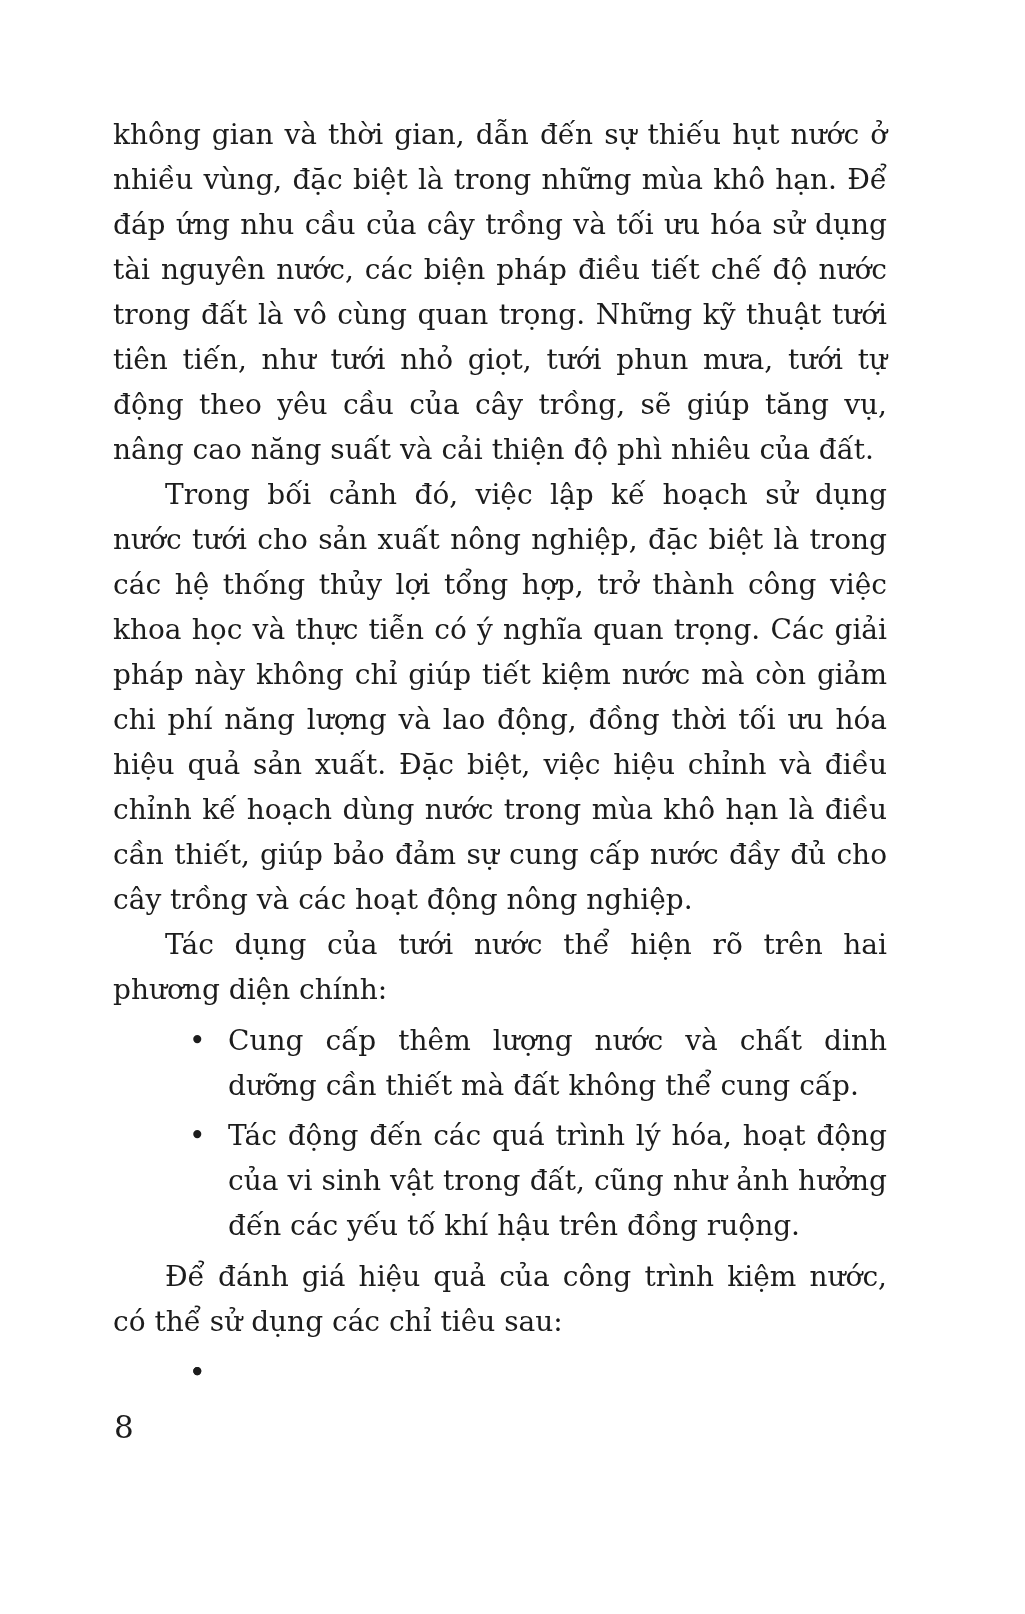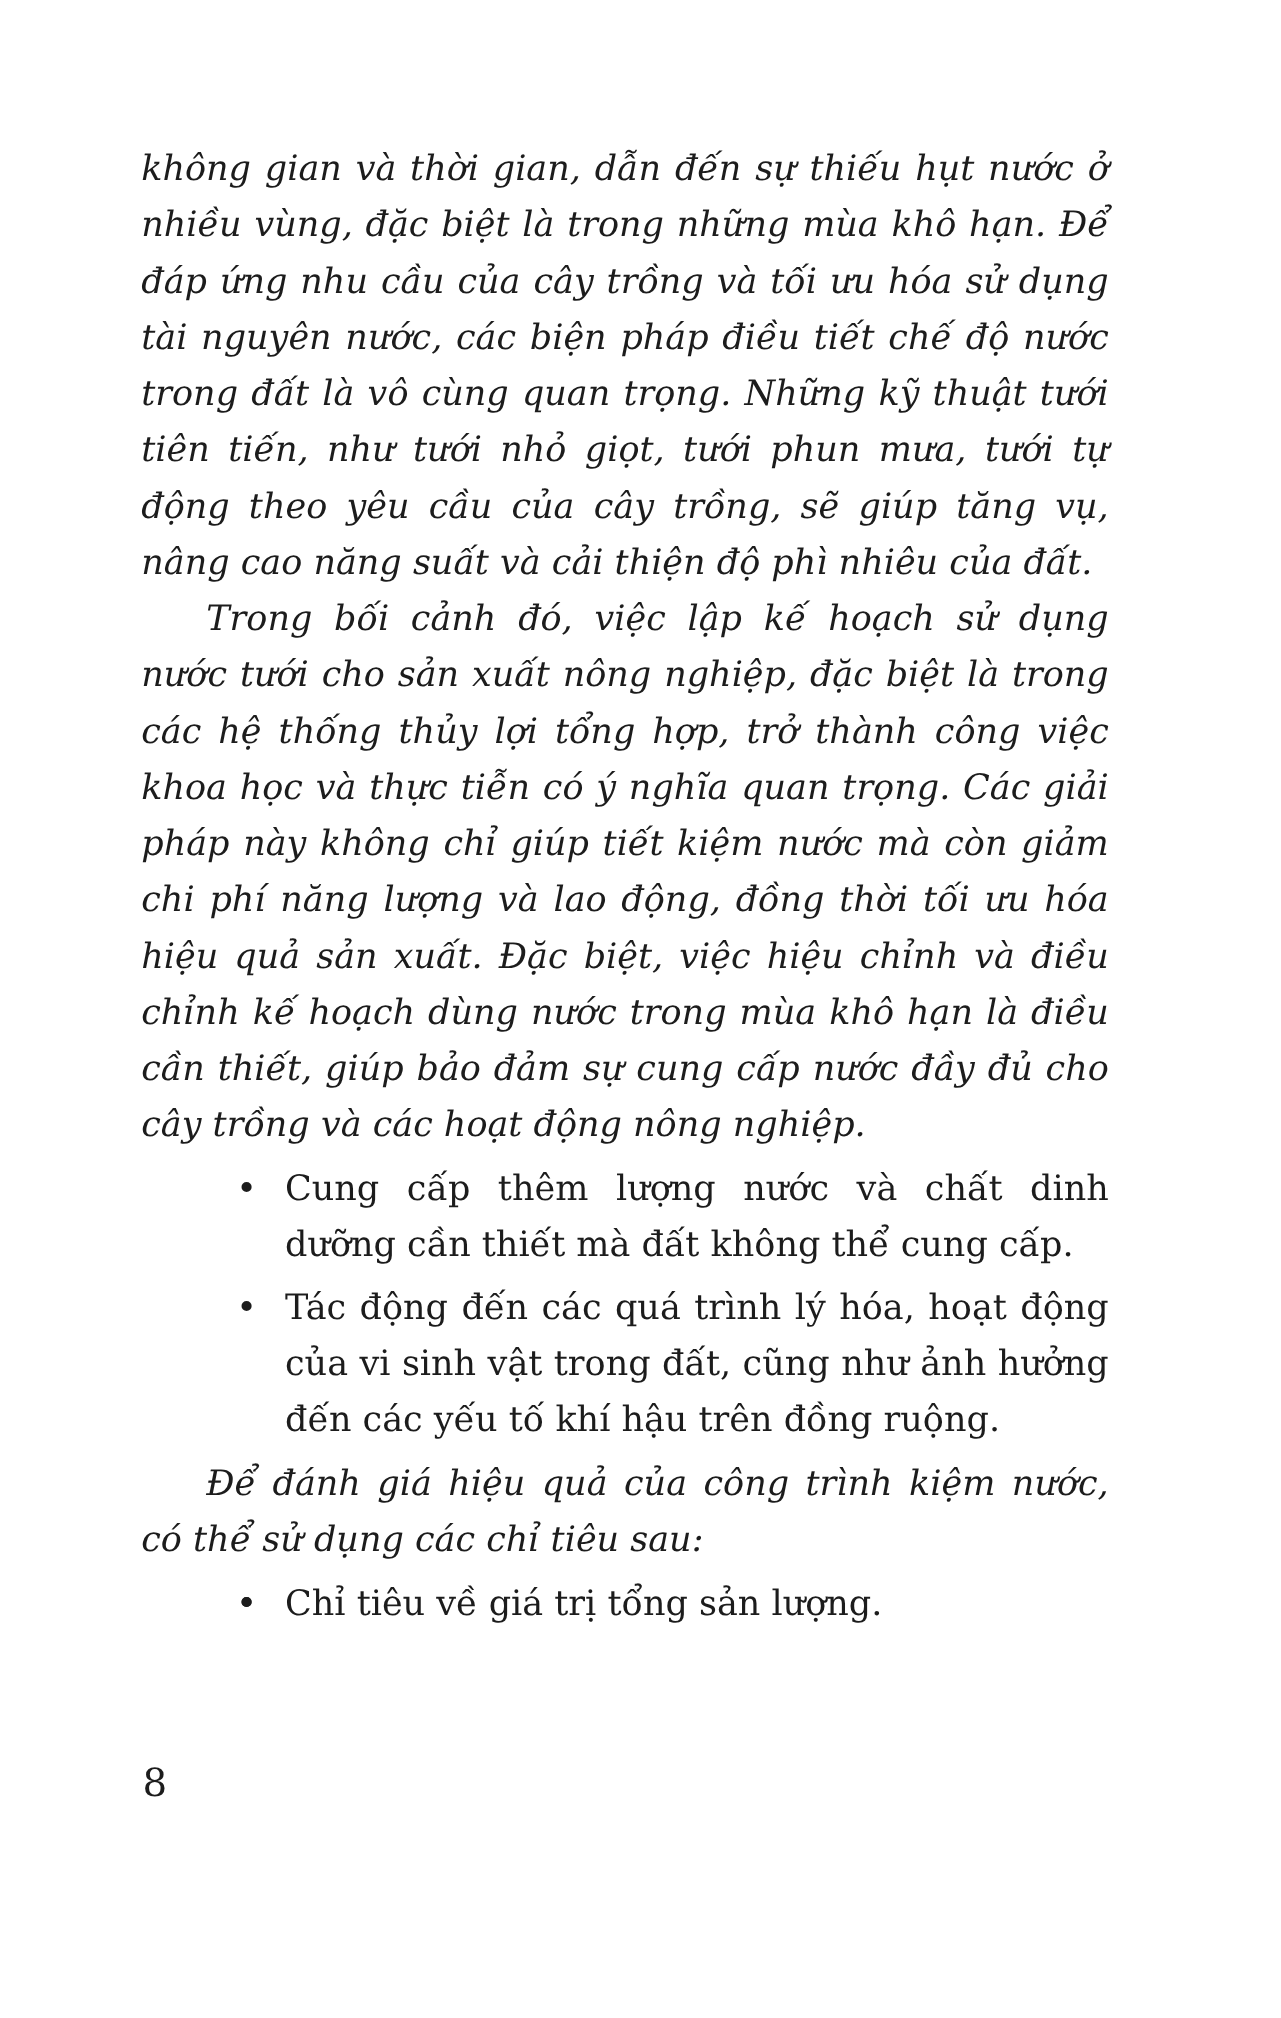--- a/index.html
+++ b/index.html
@@ -21,21 +21,20 @@
     position: absolute;
     left: 113px;
     top: 112px;
     width: 774px;
     font-size: 28px;
     line-height: 45px;
     text-align: justify;
   }
   .para {
     margin: 0;
-    font-style: italic;
   }
   .indent {
     text-indent: 52px;
   }
   .bullet-list {
     list-style: none;
     margin: 6px 0;
     padding: 0;
   }
   .bullet-item {
@@ -61,40 +60,40 @@
 </head>
 <body>
 
 <div class="page">
   <main class="text-block">
 
     <p class="para">không gian và thời gian, dẫn đến sự thiếu hụt nước ở nhiều vùng, đặc biệt là trong những mùa khô hạn. Để đáp ứng nhu cầu của cây trồng và tối ưu hóa sử dụng tài nguyên nước, các biện pháp điều tiết chế độ nước trong đất là vô cùng quan trọng. Những kỹ thuật tưới tiên tiến, như tưới nhỏ giọt, tưới phun mưa, tưới tự động theo yêu cầu của cây trồng, sẽ giúp tăng vụ, nâng cao năng suất và cải thiện độ phì nhiêu của đất.</p>
 
     <p class="para indent">Trong bối cảnh đó, việc lập kế hoạch sử dụng nước tưới cho sản xuất nông nghiệp, đặc biệt là trong các hệ thống thủy lợi tổng hợp, trở thành công việc khoa học và thực tiễn có ý nghĩa quan trọng. Các giải pháp này không chỉ giúp tiết kiệm nước mà còn giảm chi phí năng lượng và lao động, đồng thời tối ưu hóa hiệu quả sản xuất. Đặc biệt, việc hiệu chỉnh và điều chỉnh kế hoạch dùng nước trong mùa khô hạn là điều cần thiết, giúp bảo đảm sự cung cấp nước đầy đủ cho cây trồng và các hoạt động nông nghiệp.</p>
 
+    <p class="para indent">Tác dụng của tưới nước thể hiện rõ trên hai phương diện chính:</p>
 
     <ul class="bullet-list">
       <li class="bullet-item">
         <span class="bullet">•</span>
         <span class="bullet-text">Cung cấp thêm lượng nước và chất dinh dưỡng cần thiết mà đất không thể cung cấp.</span>
       </li>
       <li class="bullet-item">
         <span class="bullet">•</span>
         <span class="bullet-text">Tác động đến các quá trình lý hóa, hoạt động của vi sinh vật trong đất, cũng như ảnh hưởng đến các yếu tố khí hậu trên đồng ruộng.</span>
       </li>
     </ul>
 
     <p class="para indent">Để đánh giá hiệu quả của công trình kiệm nước, có thể sử dụng các chỉ tiêu sau:</p>
 
     <ul class="bullet-list">
       <li class="bullet-item">
         <span class="bullet">•</span>
       </li>
       <li class="bullet-item">
         <span class="bullet">•</span>
-        <span class="bullet-text">Chỉ tiêu về giá trị tổng sản lượng.</span>
       </li>
     </ul>
 
   </main>
 
   <div class="page-number">8</div>
 </div>
 
 </body></html>

